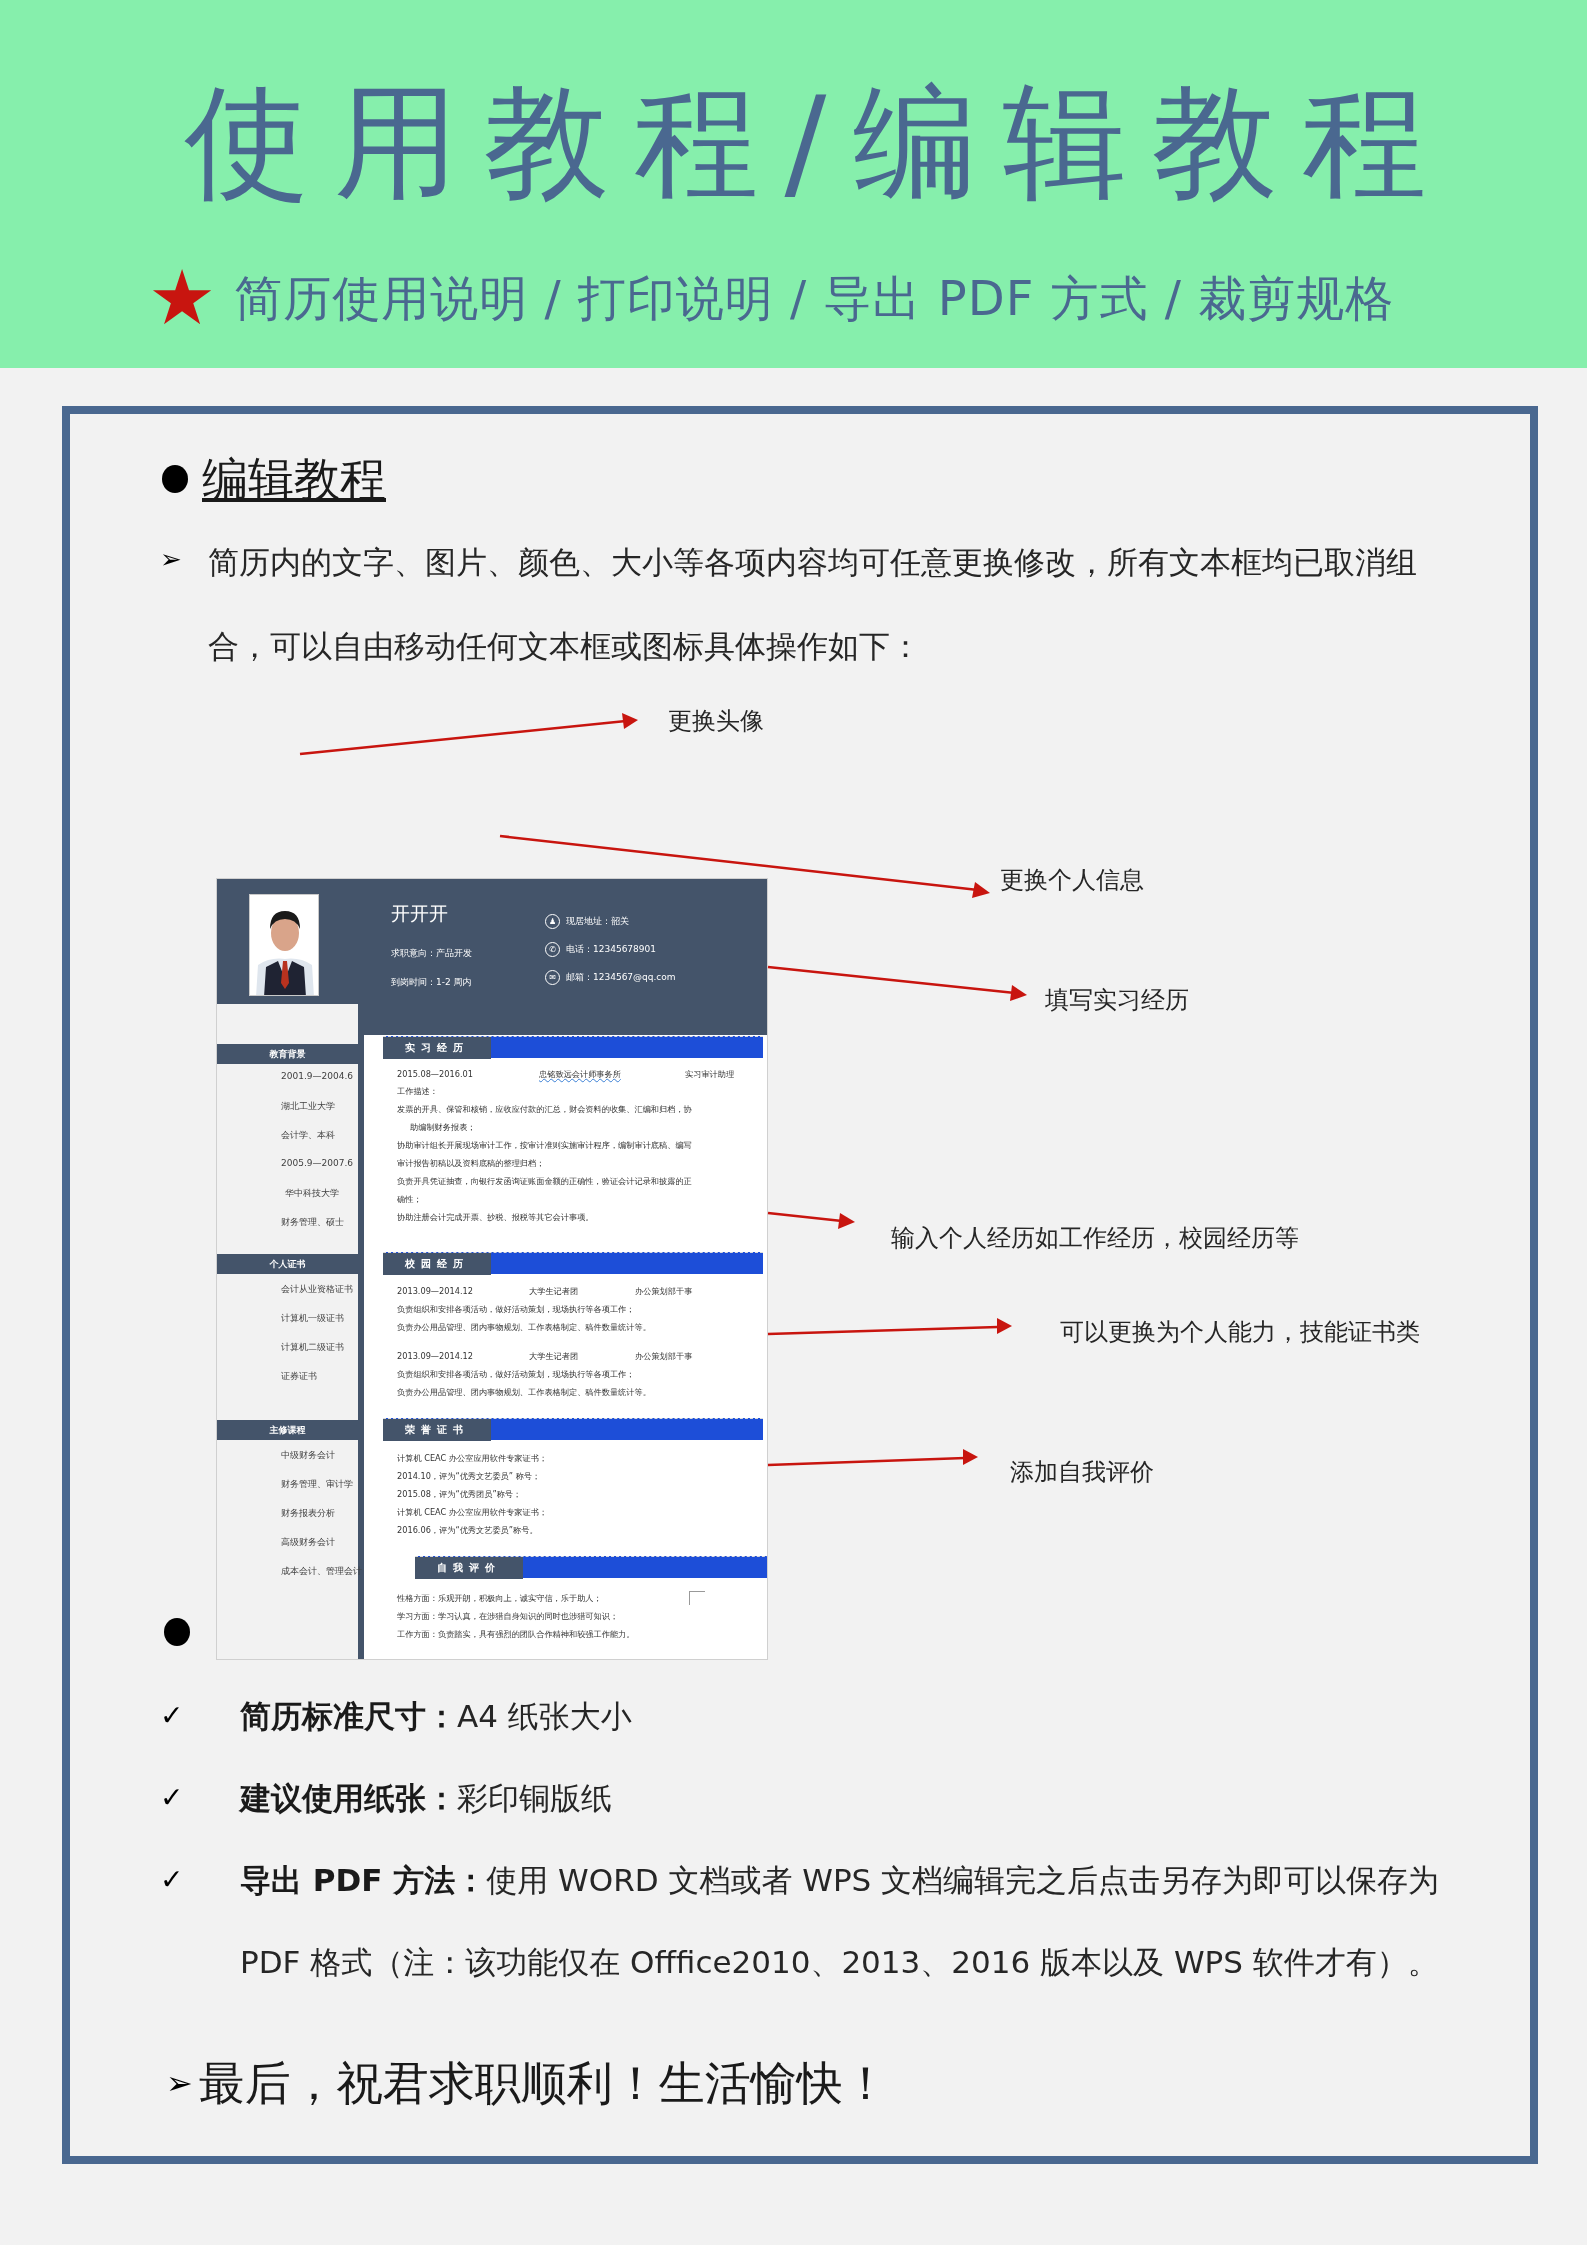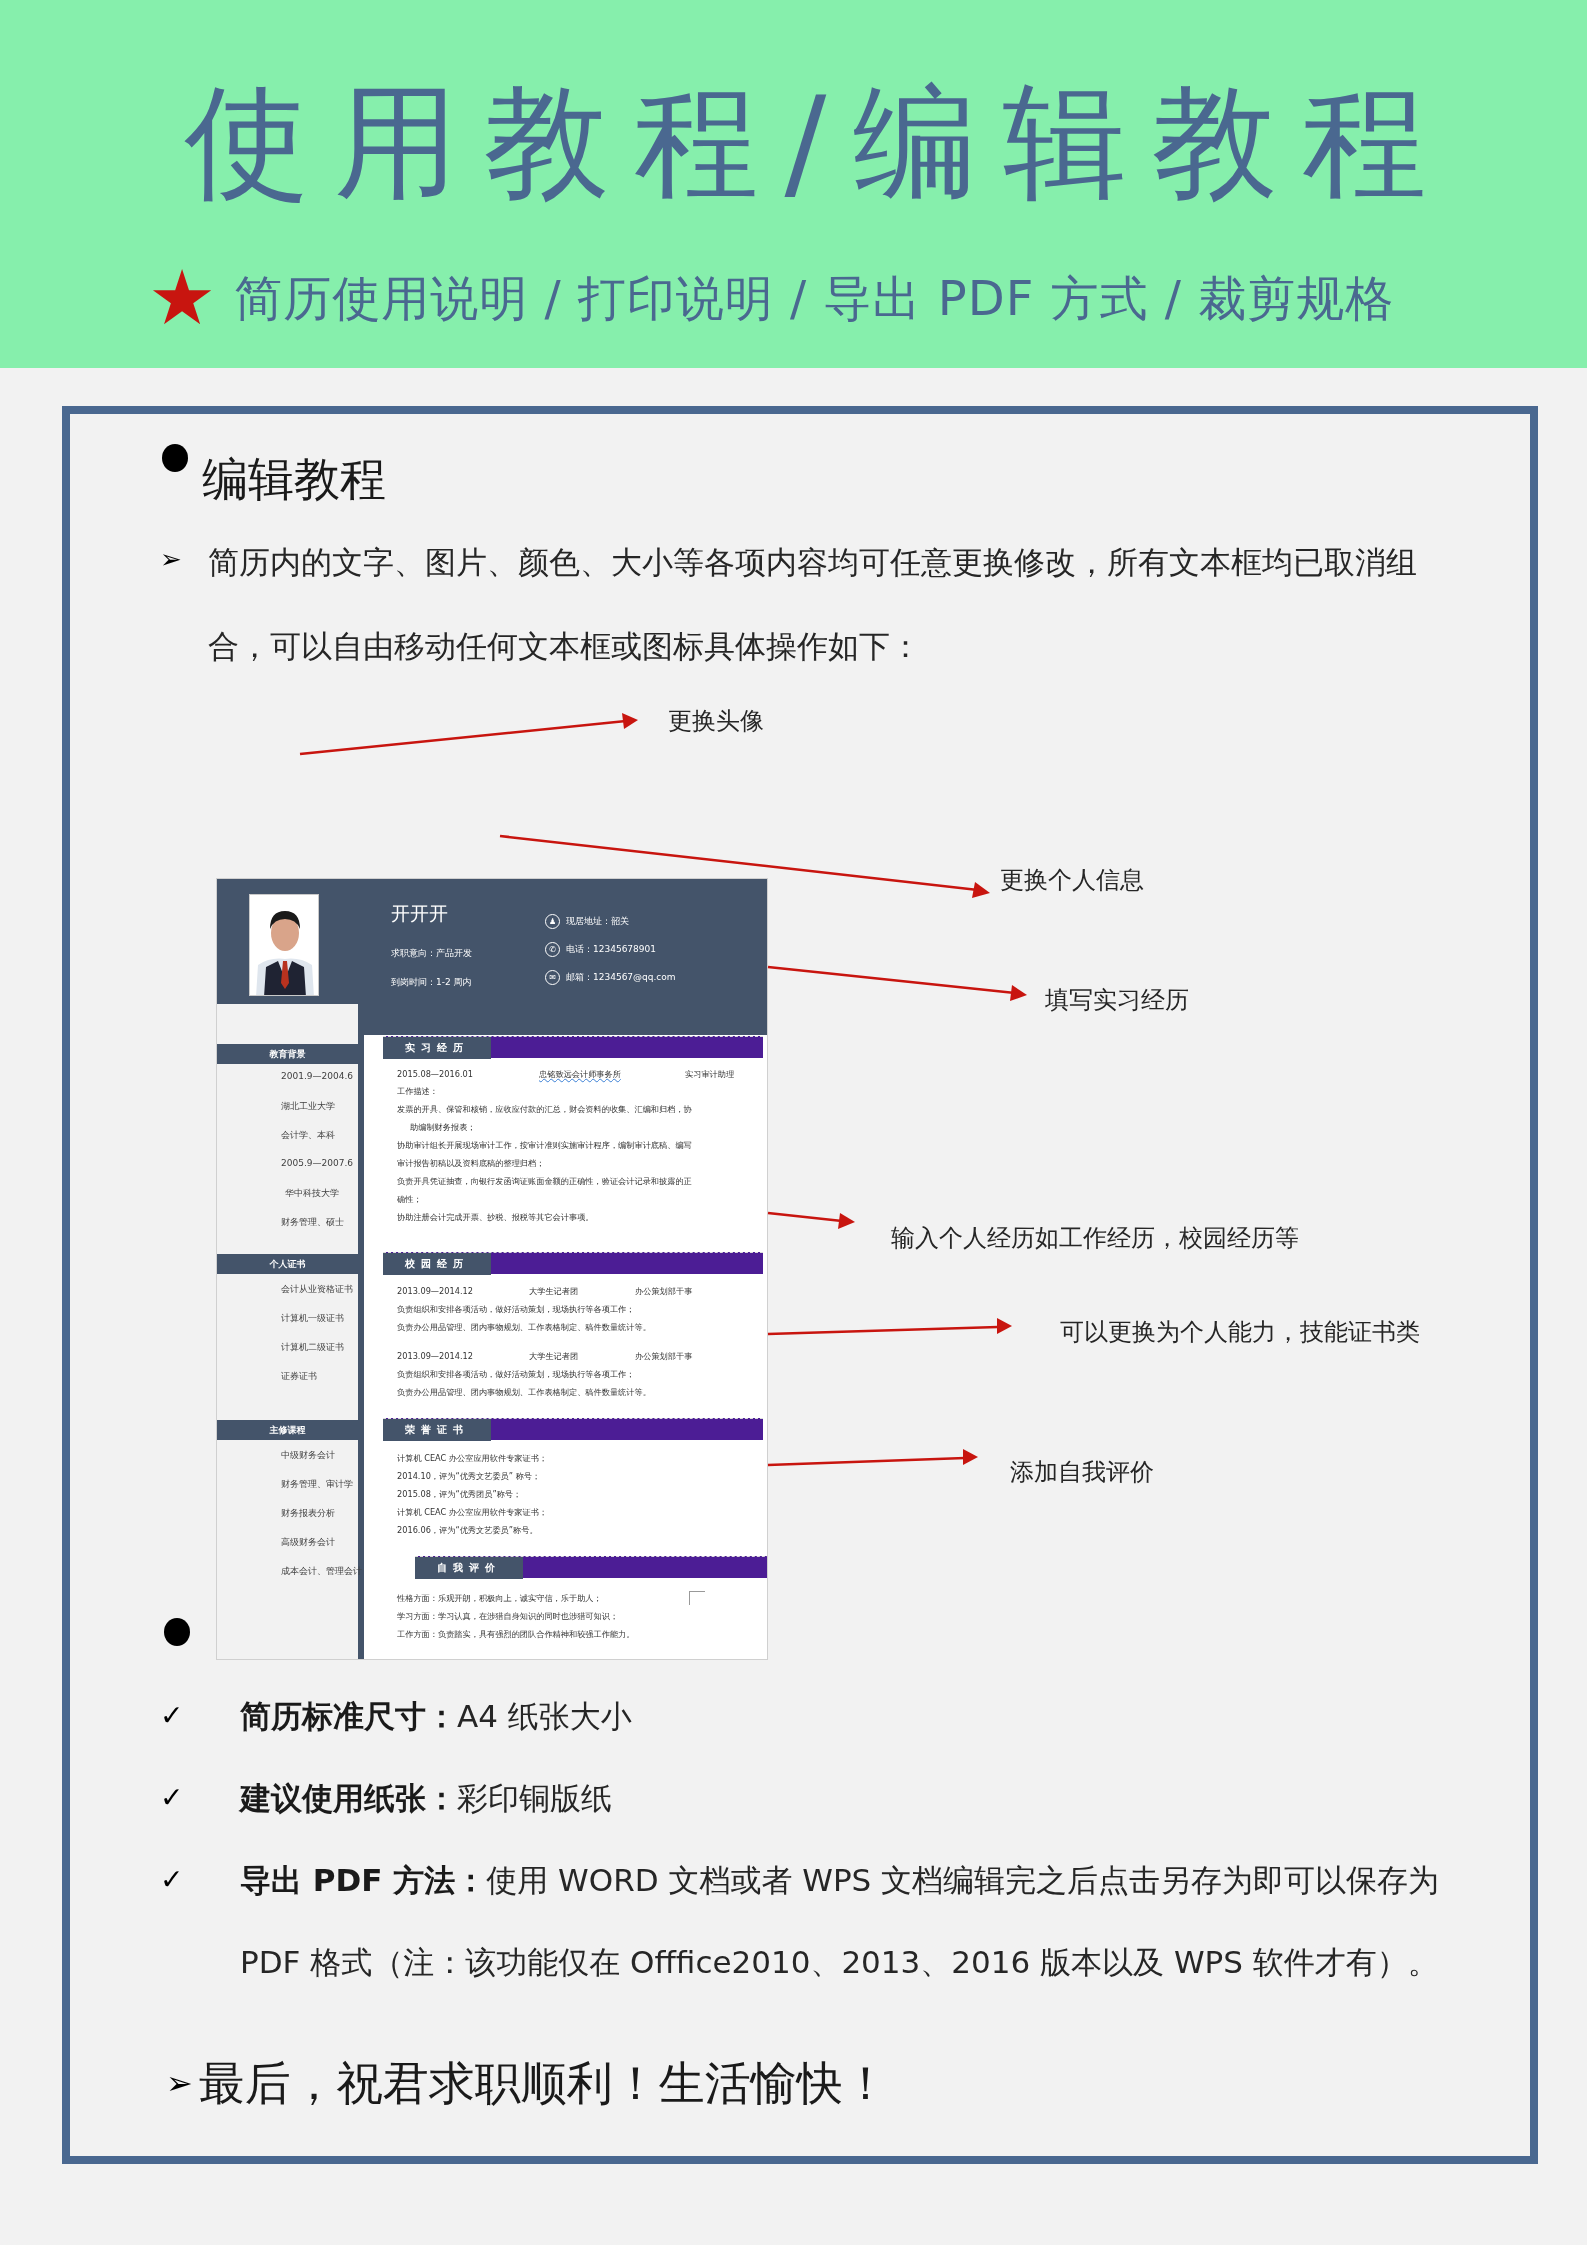--- a/index.html
+++ b/index.html
@@ -7,21 +7,21 @@
   body { background: #f2f2f2; font-family: "DejaVu Sans", "Liberation Sans", sans-serif; color: #262626; position: relative; }
 
   .hero { position: absolute; left: 0; top: 0; width: 1587px; height: 368px; background: #86efac; }
   .hero-title { position: absolute; left: 0; top: 62px; width: 1587px; text-align: center; font-size: 124px; letter-spacing: 26px; color: #4a6890; line-height: 160px; padding-left: 50px; }
   .hero-sub { position: absolute; left: 148px; top: 258px; height: 80px; display: flex; align-items: center; }
   .hero-star { color: #c8150f; font-size: 76px; line-height: 80px; margin-right: 18px; }
   .hero-sub-text { color: #4a6890; font-size: 48px; line-height: 80px; letter-spacing: 1px; }
 
   .frame { position: absolute; left: 62px; top: 406px; width: 1476px; height: 1758px; border: 8px solid #4a6890; background: #f2f2f2; }
 
-  .sec-heading { position: absolute; left: 100px; top: 444px; display: flex; align-items: flex-start; font-size: 46px; color: #1a1a1a; line-height: 70px; }
+  .sec-heading { position: absolute; left: 100px; top: 444px; display: flex; align-items: center; font-size: 46px; color: #1a1a1a; line-height: 70px; text-decoration: underline; }
   .dot { display: inline-block; width: 26px; height: 28px; border-radius: 50%; background: #000; margin-right: 14px; }
 
   .para { position: absolute; left: 144px; font-size: 31px; line-height: 40px; color: #262626; }
   .para-arrow { position: absolute; left: 104px; top: 548px; font-size: 26px; color: #000; }
 
   .anno-text { position: absolute; font-size: 24px; color: #262626; line-height: 32px; white-space: nowrap; }
 
   svg.arrows { position: absolute; left: 0; top: 0; width: 1587px; height: 2245px; pointer-events: none; }
 
   
@@ -31,21 +31,21 @@
   .r-name { position: absolute; left: 174px; top: 22px; font-size: 19px; color: #fff; }
   .r-hinfo { position: absolute; left: 174px; font-size: 9px; color: #fff; }
   .r-contact { position: absolute; left: 328px; font-size: 9px; color: #fff; display: flex; align-items: center; }
   .r-cicon { width: 15px; height: 15px; border: 1.5px solid #fff; border-radius: 50%; margin-right: 6px; display: inline-flex; align-items: center; justify-content: center; font-size: 8px; }
 
   .r-side { position: absolute; left: 0; top: 125px; width: 141px; height: 657px; background: #f2f2f2; }
   .r-stripe { position: absolute; left: 141px; top: 125px; width: 6px; height: 657px; background: #44546a; }
   .r-side-head { position: absolute; left: 0; width: 141px; height: 20px; background: #44546a; color: #fff; font-size: 9px; text-align: center; line-height: 20px; font-weight: bold; }
   .r-side-item { position: absolute; left: 28px; font-size: 9px; color: #404040; white-space: nowrap; margin-left: 36px; }
 
-  .r-sec-bar { position: absolute; left: 166px; width: 380px; height: 22px; background: #4c1d95; border-top: 1px dashed #ddd; padding-left: 20px; }
+  .r-sec-bar { position: absolute; left: 166px; width: 380px; height: 22px; background: #1d4ed8; border-top: 1px dashed #ddd; padding-left: 20px; }
   .r-sec-tab { position: absolute; left: 0; top: 0; width: 108px; height: 22px; background: #44546a; color: #fff; font-size: 10px; line-height: 22px; text-align: center; letter-spacing: 6px; font-weight: bold; }
   .r-line { position: absolute; left: 180px; font-size: 8.2px; color: #333; white-space: nowrap; line-height: 11px; }
   .r-col2 { position: absolute; font-size: 8.2px; color: #333; white-space: nowrap; }
   .squig { text-decoration: underline wavy #3a7fd5; text-align: right; }
   .r-corner { position: absolute; left: 472px; top: 712px; width: 16px; height: 14px; border-left: 1px solid #999; border-top: 1px solid #999; }
 
   .hidden-bullet { position: absolute; left: 164px; top: 1618px; width: 26px; height: 28px; border-radius: 50%; background: #000; }
 
   .check-row { position: absolute; left: 160px; display: flex; align-items: center; font-size: 31px; line-height: 44px; color: #262626; white-space: nowrap; }
   .check { width: 80px; font-size: 28px; color: #000; }

